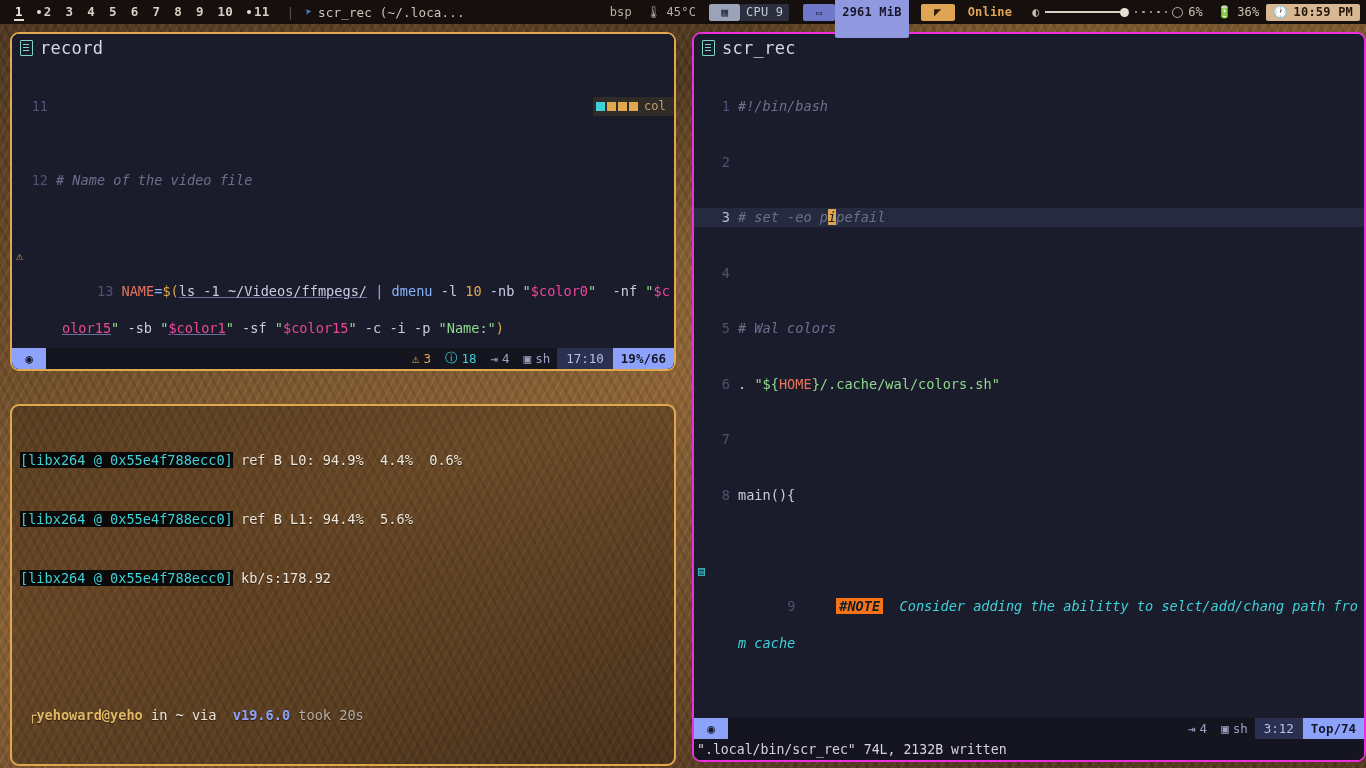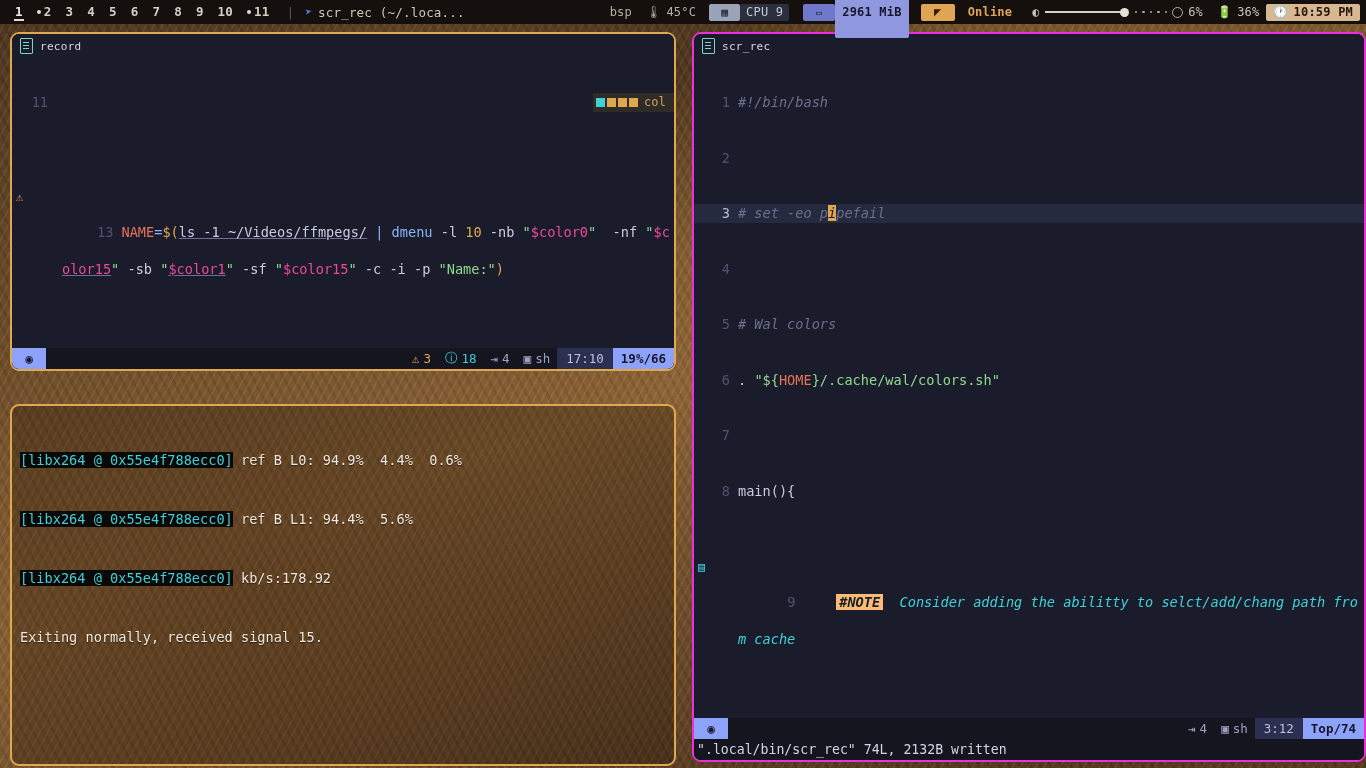--- a/index.html
+++ b/index.html
@@ -90,21 +90,21 @@
   
   #rightEditor{
     left:692px;top:32px;width:670px;height:726px;
     border:2px solid #ee2fe0;
     background:#1b1c2b;
   }
 
   .ed-body{position:relative;height:100%;background:#1b1c2b;}
   .ed-title{
     display:flex;align-items:center;gap:7px;
-    padding:4px 0 2px 8px;color:#d8d5e6;font-size:11px;
+    padding:4px 0 2px 8px;color:#d8d5e6;font-size:17px;
     background:#1b1c2b;letter-spacing:.3px;
   }
   .file-ico{
     width:11px;height:14px;border:1.5px solid #7fd4c3;border-radius:1px;
     position:relative;display:inline-block;
   }
   .file-ico:before{content:"";position:absolute;left:2px;top:2.5px;width:6px;height:1.3px;background:#7fd4c3;box-shadow:0 3px 0 #7fd4c3,0 6px 0 #7fd4c3;}
 
   .code{
     font-family:"DejaVu Sans Mono",monospace;
@@ -124,21 +124,21 @@
   .fn{color:#e0a84e;}
   .var{color:#e5735a;}
   .str{color:#8fd98f;}
   .num{color:#e0a84e;}
   .op{color:#89b4fa;}
   .cyan{color:#ec4899;margin-top:16px;}
   .plainTxt{color:#c9cbe0;}
   .undl{text-decoration:underline;text-decoration-color:#6b7099;text-align:right;}
   .warnico{color:#e0a84e;}
 
-  .note-tag{background:#fdba74;color:#10202a;font-weight:bold;font-style:italic;padding:0 3px;}
+  .note-tag{background:#f97316;color:#10202a;font-weight:bold;font-style:italic;padding:0 3px;}
   .note-txt{color:#3fd0d8;font-style:italic;}
 
   .curblk{background:#e0a84e;color:#1b1c2b;}
 
   
   .popup{
     position:absolute;right:0;top:37px;width:78px;height:18.5px;
     background:#2f2b26;display:flex;align-items:center;gap:2px;padding-left:3px;
     font-size:12px;color:#c9a06a;
   }
@@ -288,20 +288,21 @@
 <div class="win" id="leftEditor">
   <div class="ed-body">
     <div class="ed-title">
       <span class="file-ico"></span>
       <span>record</span>
     </div>
 
     <div class="code" style="position:relative;">
       <div class="row"><span class="ln">11</span></div>
 
+      <div class="row"><span class="ln">12</span><span class="cmt"># Name of the video file</span></div>
 
       <div class="row tall">
         <span class="gutter-ico warnico">⚠</span>
         <span class="ln">13</span><span class="var">NAME</span><span class="op">=</span><span class="fn">$(</span><span class="undl"><span class="plainTxt">ls -1 ~/Videos/ffmpegs/</span></span><span class="plainTxt"> </span><span class="op">|</span><span class="plainTxt"> </span><span class="op">dmenu</span><span class="plainTxt"> -l </span><span class="num">10</span><span class="plainTxt"> -nb </span><span class="str">"</span><span class="cyan">$color0</span><span class="str">"</span><span class="plainTxt">  -nf </span><span class="str">"</span><span class="cyan">$c</span>
         <div class="wrapline"><span class="cyan undl">olor15</span><span class="str">"</span><span class="plainTxt"> -sb </span><span class="str">"</span><span class="cyan undl">$color1</span><span class="str">"</span><span class="plainTxt"> -sf </span><span class="str">"</span><span class="cyan">$color15</span><span class="str">"</span><span class="plainTxt"> -c -i -p </span><span class="str">"Name:"</span><span class="fn">)</span></div>
       </div>
 
       
 
       
@@ -360,21 +361,20 @@
         </div>
     </div>
   </div>
 </div>
 
 <div class="win" id="leftTerm">
   <div class="term">
     <div class="tline"><span class="tlibx">[libx264 @ 0x55e4f788ecc0]</span><span class="tdim"> ref B L0: 94.9%  4.4%  0.6%</span></div>
     <div class="tline"><span class="tlibx">[libx264 @ 0x55e4f788ecc0]</span><span class="tdim"> ref B L1: 94.4%  5.6%</span></div>
     <div class="tline"><span class="tlibx">[libx264 @ 0x55e4f788ecc0]</span><span class="tdim"> kb/s:178.92</span></div>
-    <div class="tline"><span class="tdim">Exiting normally, received signal 15.</span></div>
     <div class="tline">&nbsp;</div>
 
     <div class="tline"><span class="tprompt">&nbsp;┌</span><span class="tuser">yehoward@yeho</span><span class="tdim"> in ~ via </span><span class="tblue">&nbsp;</span><span class="tblue">v19.6.0</span><span class="tdim"> </span><span class="tgrey">took 20s</span></div>
     
 
     
     
     
     
     

